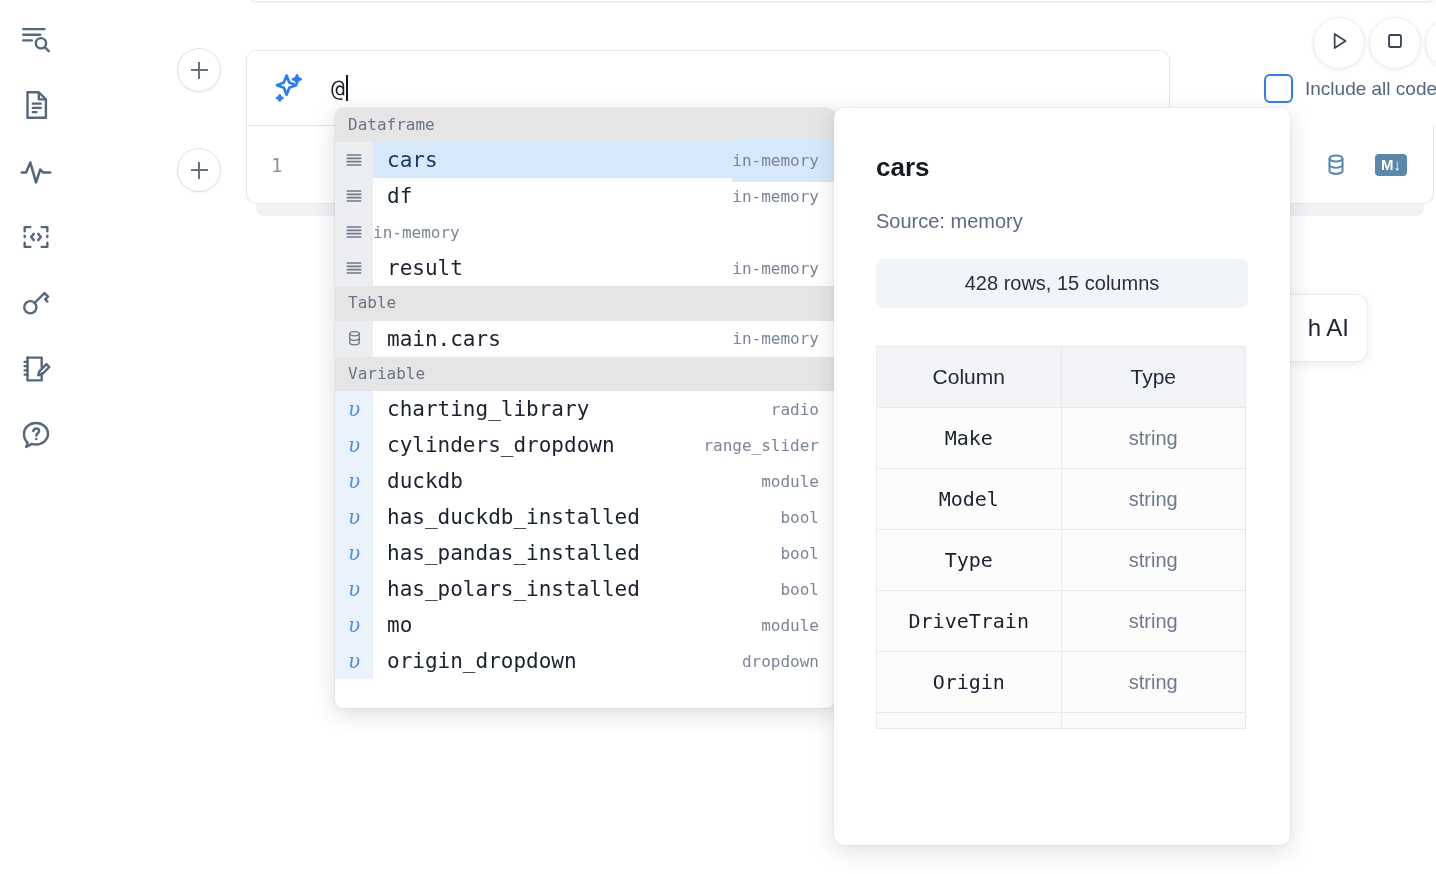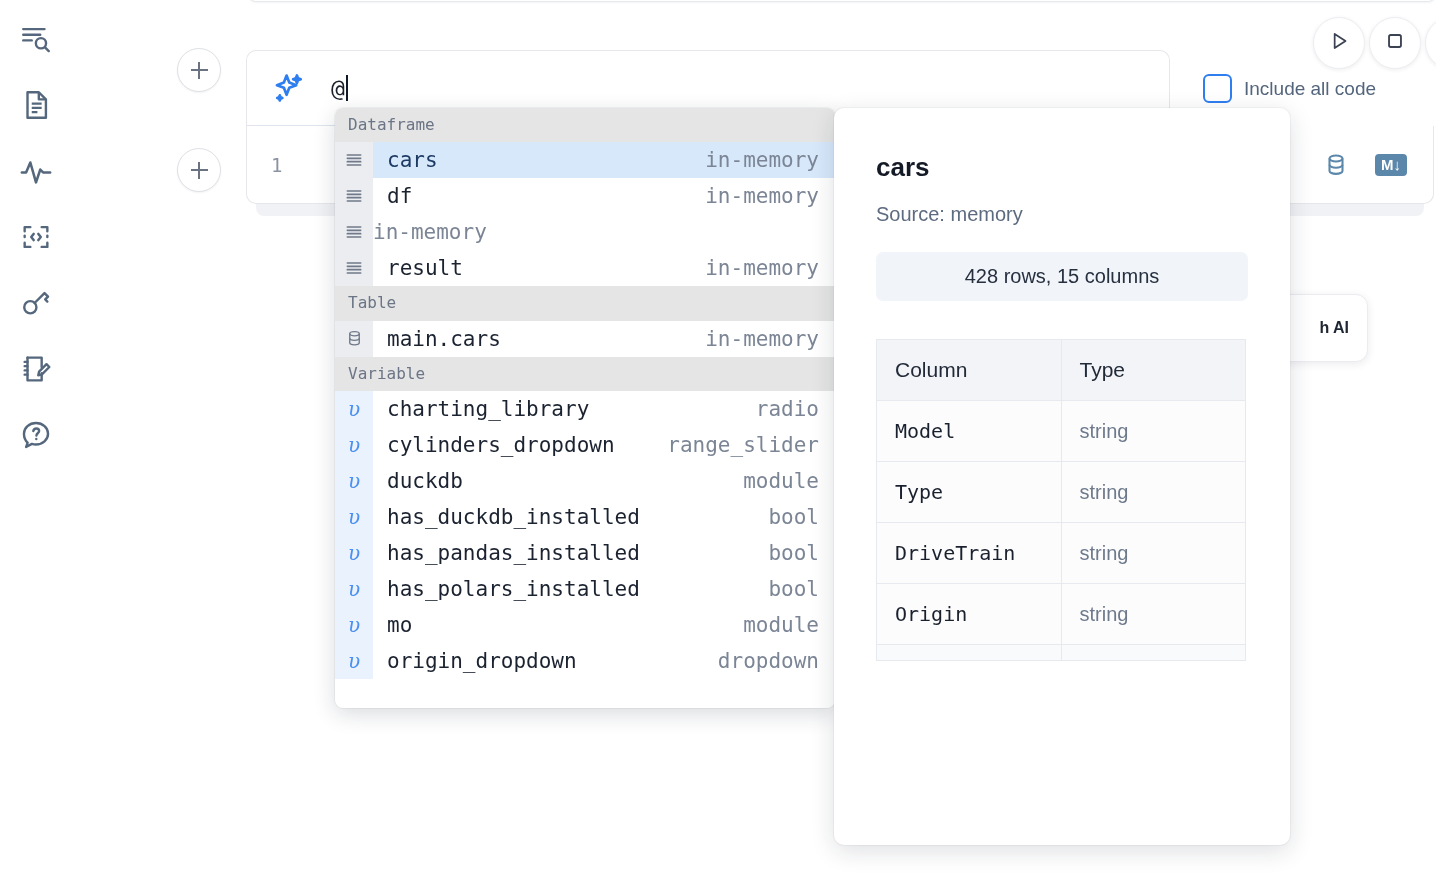--- a/index.html
+++ b/index.html
@@ -74,21 +74,21 @@
     display: flex; align-items: center; justify-content: center;
     box-shadow: 0 1px 4px rgba(20,30,50,0.08);
     cursor: pointer; z-index: 8; color: #3b4252;
   }
   .round-ctl.run  { left: 1313px; top: 17px; }
   .round-ctl.stop { left: 1369px; top: 17px; }
   .round-ctl.extra{ left: 1425px; top: 17px; }
 
   
   .include-row {
-    position: absolute; left: 1203px; top: 74px;
+    position: absolute; left: 1264px; top: 74px;
     display: flex; align-items: center; gap: 12px; z-index: 9;
   }
   .chk {
     width: 29px; height: 29px; border-radius: 6px;
     border: 2px solid #2f7ef0; background: #ffffff; cursor: pointer;
   }
   .include-label { font-size: 19px; color: #53657c; white-space: nowrap; }
 
   
   .code-cell {
@@ -119,21 +119,21 @@
     background: #f1f2f5; border-radius: 0 0 8px 8px; z-index: 2;
   }
 
   
   .ai-float {
     position: absolute; left: 1232px; top: 294px; width: 136px; height: 68px;
     background: #ffffff; border: 1px solid #eaecf1; border-radius: 12px;
     box-shadow: 0 2px 8px rgba(20,30,50,0.09);
     display: flex; align-items: center; justify-content: flex-end;
     padding-right: 18px; z-index: 5;
-    font-size: 16px; font-weight: bold; color: #1f2633;
+    font-size: 24px; font-weight: normal; color: #1f2633;
     overflow: hidden;
   }
 
   
   .ac-panel {
     position: absolute; left: 335px; top: 108px; width: 500px; height: 600px;
     background: #ffffff;
     border-radius: 8px;
     box-shadow: 0 6px 22px rgba(20,30,50,0.16), 0 0 0 1px rgba(20,30,50,0.05);
     overflow: hidden; z-index: 10;
@@ -159,43 +159,43 @@
     font-size: 20px; line-height: 1;
   }
   .ac-text {
     flex: 1 1 auto; padding-left: 14px;
     font-size: 21px; color: #1b2230; white-space: nowrap;
     height: 36px; display: flex; align-items: center;
   }
   .ac-row.sel .ac-text { color: #1c3a63; }
   .ac-meta {
     flex: 0 0 auto; padding-right: 16px;
-    font-size: 21px; color: #7b8595; white-space: nowrap;
-    height: 36px; display: flex; align-items: center;
+    font-size: 16px; color: #7b8595; white-space: nowrap;
+    height: 44px; display: flex; align-items: center;
   }
 
   
   .info-panel {
     position: absolute; left: 834px; top: 108px; width: 456px; height: 737px;
     background: #ffffff; border-radius: 10px;
     box-shadow: 0 6px 24px rgba(20,30,50,0.14), 0 0 0 1px rgba(20,30,50,0.04);
     z-index: 11; overflow: hidden; padding: 44px 42px 0 42px;
   }
   .info-title { font-size: 26px; font-weight: bold; color: #151b26; }
-  .info-source { margin-top: 20px; font-size: 20px; color: #5d6b80; }
+  .info-source { margin-top: 27px; font-size: 20px; color: #5d6b80; }
   .info-pill {
     margin-top: 26px; background: #f1f4f9; border-radius: 7px;
     padding: 13px 18px; font-size: 20px; color: #27303f; text-align: center;
   }
   .info-table {
     margin-top: 38px; width: 370px;
     border-collapse: collapse; table-layout: fixed;
   }
   .info-table th, .info-table td {
-    border: 1px solid #e6e9ee; text-align: left;
+    border: 1px solid #e6e9ee; text-align: center;
     padding: 18px 18px; vertical-align: middle;
   }
   .info-table th {
     background: #f2f4f8; font-weight: normal;
     font-size: 21px; color: #222a38;
   }
   .info-table td.col-name {
     font-family: "DejaVu Sans Mono", "Liberation Mono", monospace;
     font-size: 20px; color: #1a212e; background: #fcfcfd;
   }
@@ -453,20 +453,24 @@
     <div class="info-pill">428 rows, 15 columns</div>
     <table class="info-table">
       <thead>
         <tr>
           <th>Column</th>
           <th>Type</th>
         </tr>
       </thead>
       <tbody id="schema-body">
           <tr>
+            <td class="col-name">Make</td>
+            <td class="col-type">string</td>
+          </tr>
+          <tr>
             <td class="col-name">Model</td>
             <td class="col-type">string</td>
           </tr>
           <tr>
             <td class="col-name">Type</td>
             <td class="col-type">string</td>
           </tr>
           <tr>
             <td class="col-name">DriveTrain</td>
             <td class="col-type">string</td>

